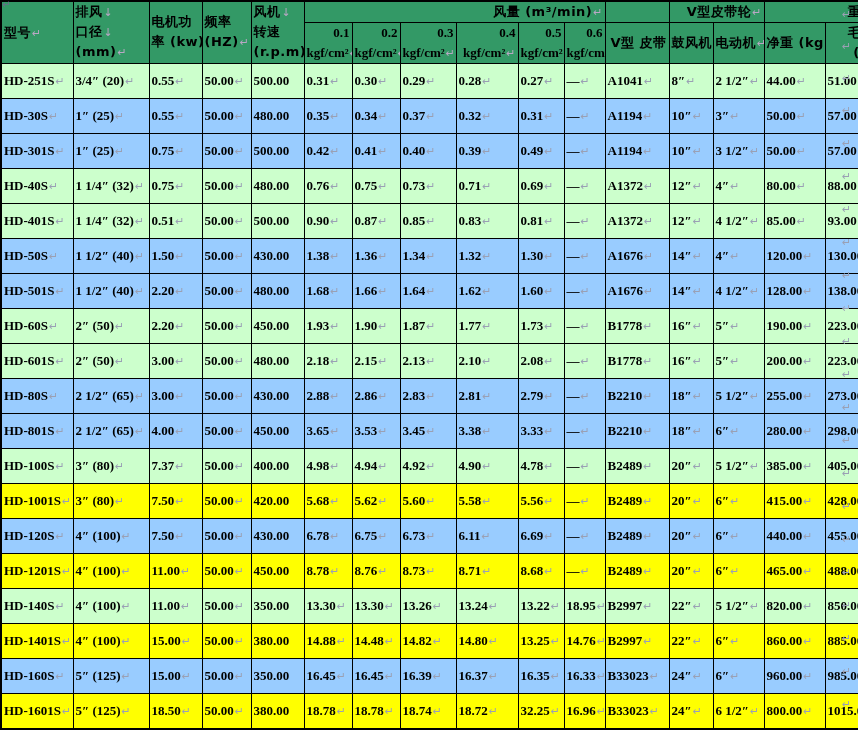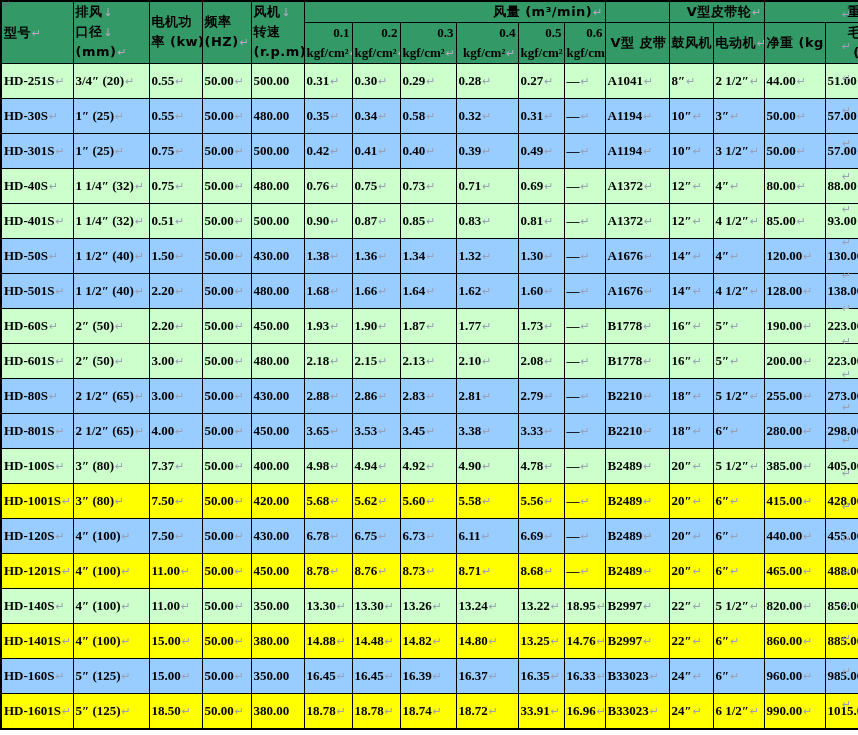--- a/index.html
+++ b/index.html
@@ -261,21 +261,21 @@
           <td><span class="val">51.00</span><span class="pm">↵</span></td>
         </tr>
         <tr class="c-blue">
           <td><span class="val">HD-30S</span><span class="pm">↵</span></td>
           <td><span class="val">1″ (25)</span><span class="pm">↵</span></td>
           <td><span class="val">0.55</span><span class="pm">↵</span></td>
           <td><span class="val">50.00</span><span class="pm">↵</span></td>
           <td><span class="val">480.00</span></td>
           <td><span class="val">0.35</span><span class="pm">↵</span></td>
           <td><span class="val">0.34</span><span class="pm">↵</span></td>
-          <td><span class="val">0.58</span><span class="pm">↵</span></td>
+          <td><span class="val">0.37</span><span class="pm">↵</span></td>
           <td><span class="val">0.32</span><span class="pm">↵</span></td>
           <td><span class="val">0.31</span><span class="pm">↵</span></td>
           <td><span class="val">—</span><span class="pm">↵</span></td>
           <td><span class="val">A1194</span><span class="pm">↵</span></td>
           <td><span class="val">10″</span><span class="pm">↵</span></td>
           <td><span class="val">3″</span><span class="pm">↵</span></td>
           <td><span class="val">50.00</span><span class="pm">↵</span></td>
           <td><span class="val">57.00</span><span class="pm">↵</span></td>
         </tr>
         <tr class="c-blue">
@@ -569,26 +569,26 @@
         <tr class="c-yellow">
           <td><span class="val">HD-1601S</span><span class="pm">↵</span></td>
           <td><span class="val">5″ (125)</span><span class="pm">↵</span></td>
           <td><span class="val">18.50</span><span class="pm">↵</span></td>
           <td><span class="val">50.00</span><span class="pm">↵</span></td>
           <td><span class="val">380.00</span></td>
           <td><span class="val">18.78</span><span class="pm">↵</span></td>
           <td><span class="val">18.78</span><span class="pm">↵</span></td>
           <td><span class="val">18.74</span><span class="pm">↵</span></td>
           <td><span class="val">18.72</span><span class="pm">↵</span></td>
-          <td><span class="val">33.91</span><span class="pm">↵</span></td>
+          <td><span class="val">32.25</span><span class="pm">↵</span></td>
           <td><span class="val">16.96</span><span class="pm">↵</span></td>
           <td><span class="val">B33023</span><span class="pm">↵</span></td>
           <td><span class="val">24″</span><span class="pm">↵</span></td>
           <td><span class="val">6 1/2″</span><span class="pm">↵</span></td>
-          <td><span class="val">990.00</span><span class="pm">↵</span></td>
+          <td><span class="val">800.00</span><span class="pm">↵</span></td>
           <td><span class="val">1015.00</span></td>
         </tr>
       </tbody>
   </table>
 
   <div class="edge-marks" id="edge-marks">
       <i style="top: 8px;">↵</i>
       <i style="top: 40px;">↵</i>
       <i style="top: 72px;">↵</i>
       <i style="top: 104px;">↵</i>

